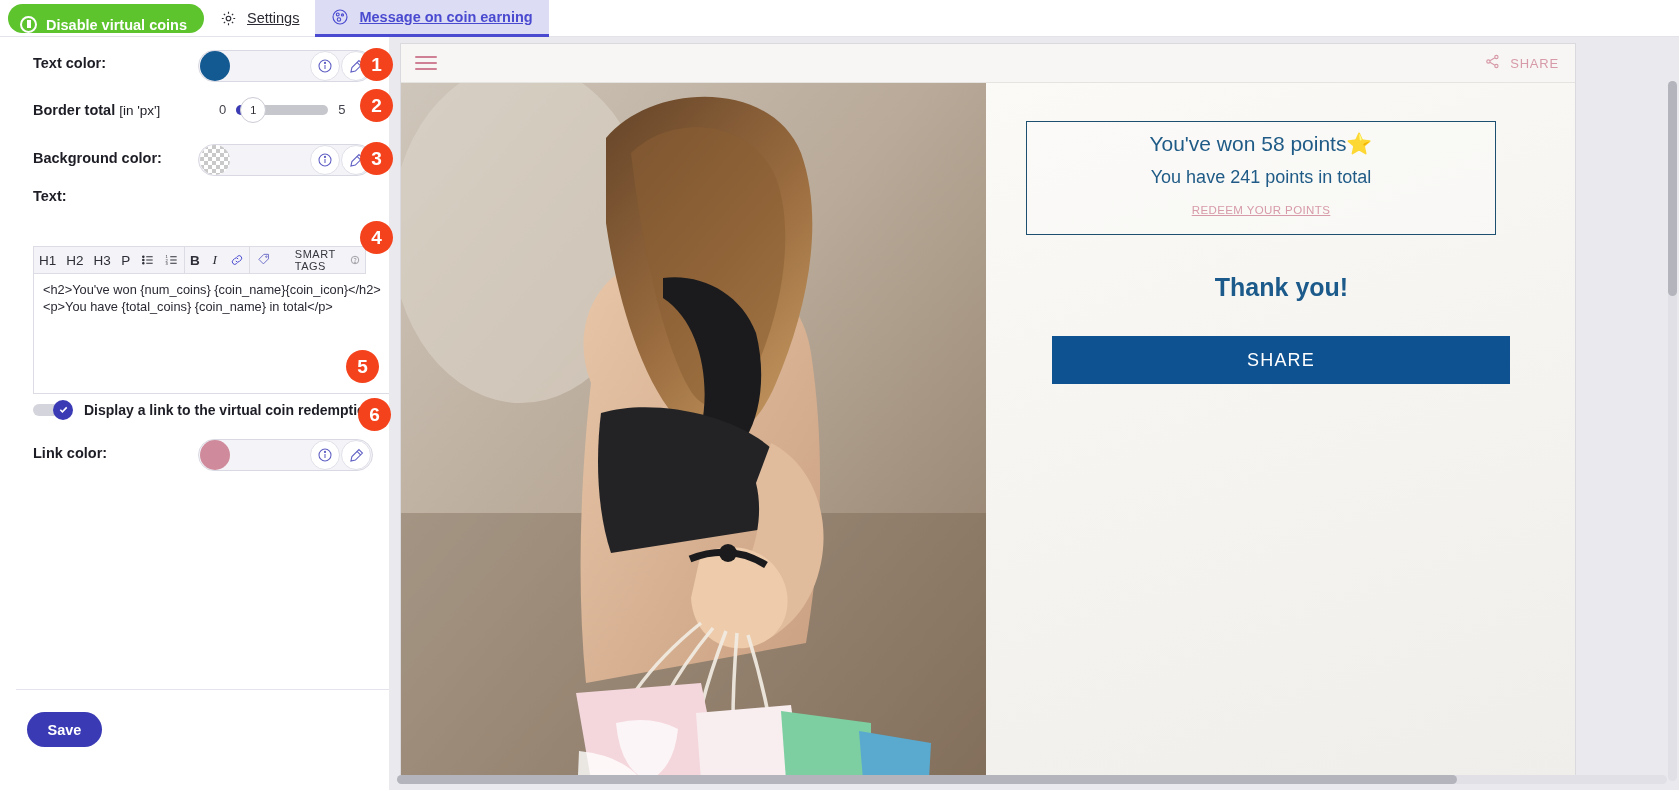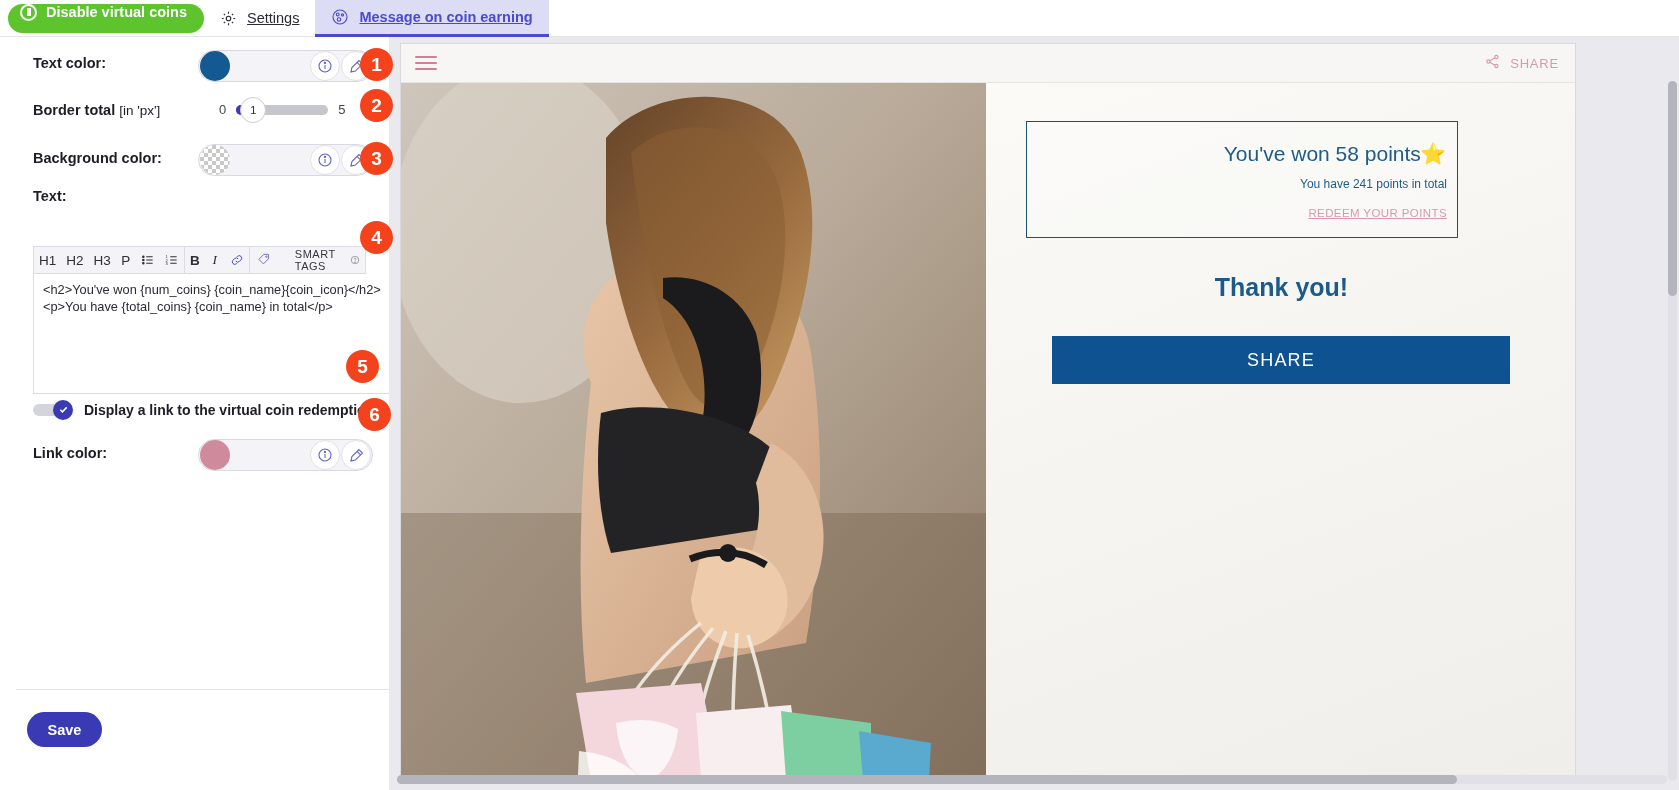--- a/index.html
+++ b/index.html
@@ -10,21 +10,21 @@
     overflow: hidden;
   }
 
   
   .tabbar {
     position: absolute; top: 0; left: 0; width: 1679px; height: 37px;
     background: #ffffff; display: flex; align-items: center;
     border-bottom: 1px solid #e3e3ea;
   }
   .pill-btn {
-    display: flex; align-items: flex-start; gap: 9px;
+    display: flex; align-items: flex-end; gap: 9px;
     background: #5dc42e; color: #fff;
     border-radius: 18px; height: 29px;
     padding: 0 17px 0 12px; margin-left: 8px;
     font-size: 14.5px; font-weight: bold; cursor: pointer;
     white-space: nowrap;
   }
   .coin-ic { width: 17px; height: 17px; border: 2px solid #fff; border-radius: 50%;
              display:flex; align-items:center; justify-content:center; }
   .coin-ic i { display:block; width:3px; height:8px; border-left:2px solid #fff; border-right:2px solid #fff;}
   .tab {
@@ -148,26 +148,26 @@
 
   .pv-photo {
     position: absolute; left: 0; top: 39px; width: 585px; height: 697px;
     overflow: hidden; background: #cfa98f;
   }
   .pv-right {
     position: absolute; left: 585px; top: 39px; width: 591px; height: 697px;
     background: linear-gradient(160deg,#fbfaf7 0%,#f6f5f2 40%,#efeeea 100%);
   }
   .msg-card {
-    position: absolute; left: 40px; top: 38px; width: 432px;
+    position: absolute; left: 40px; top: 38px; width: 470px;
     border: 1px solid #1d4f70; background: rgba(255,255,255,0.24);
-    padding: 20px 10px 16px 10px; text-align: right;
+    padding: 10px 10px 16px 10px; text-align: center;
   }
   .msg-h2 { font-size: 21px; color: #1f5b86; margin-bottom: 11px; }
-  .msg-p { font-size: 12px; color: #1f5b86; margin-bottom: 12px; }
+  .msg-p { font-size: 18px; color: #1f5b86; margin-bottom: 12px; }
   .msg-link { font-size: 11.5px; color: #d79aa8; text-decoration: underline; letter-spacing: .4px; cursor: pointer; }
   .thankyou { position: absolute; left: 0; top: 190px; width: 591px; text-align: center;
               font-size: 25px; font-weight: bold; color: #1b5a8a; }
   .share-btn {
     position: absolute; left: 66px; top: 253px; width: 458px; height: 48px;
     background: #0f5291; color: #fff; font-size: 18px; letter-spacing: 1.2px;
     display: flex; align-items: center; justify-content: center; cursor: pointer; border: none;
   }
 
   

